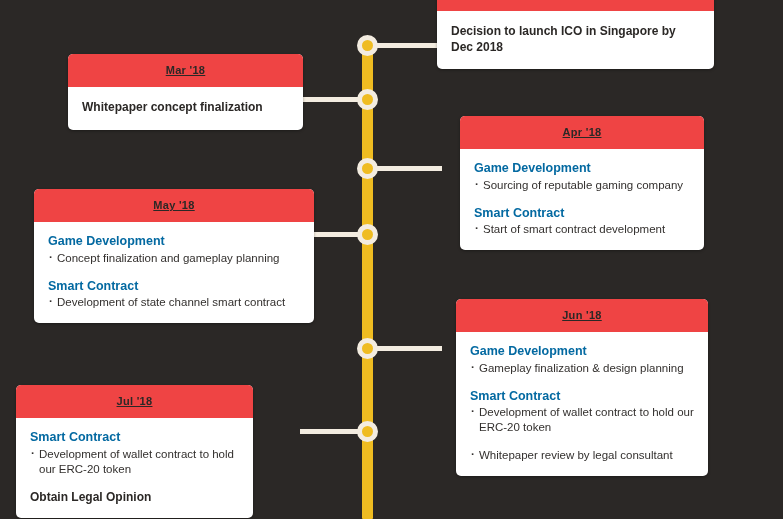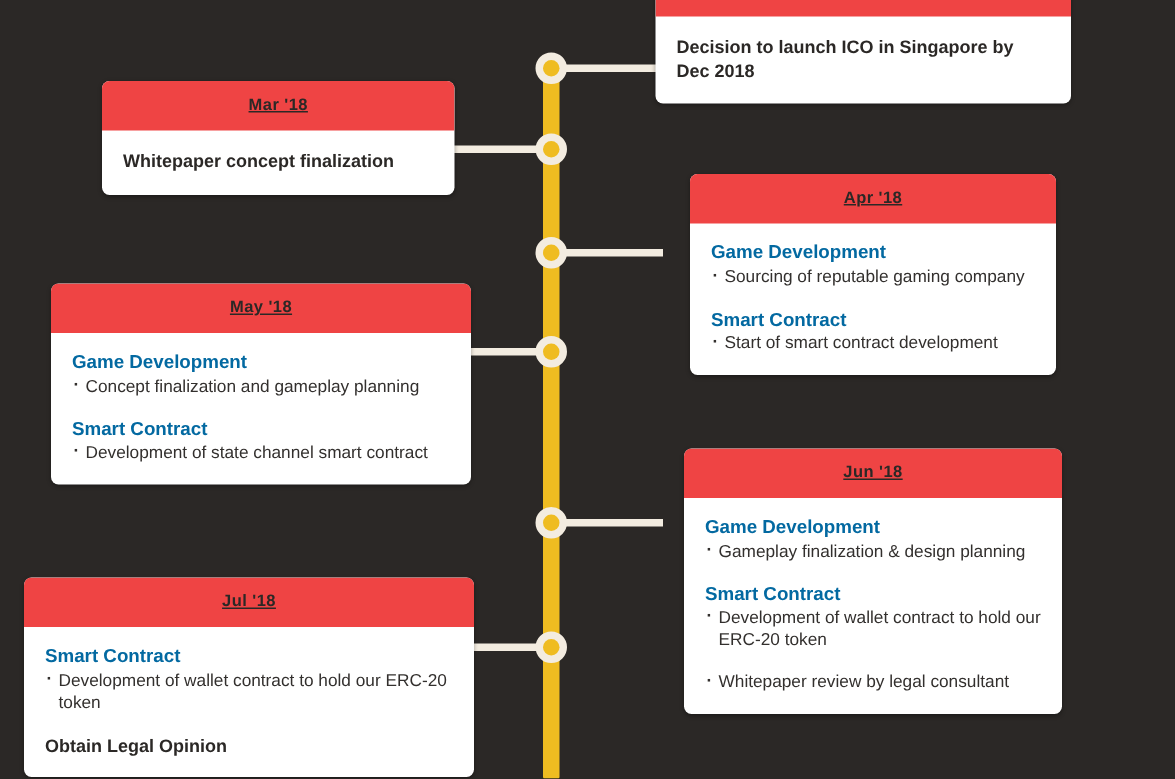--- a/index.html
+++ b/index.html
@@ -122,21 +122,21 @@
     line-height: 1.3;
     margin: 0;
   }
 
   
   #card-feb { left: 437px; top: -22px;  width: 277px; }
   #card-mar { left: 68px;  top: 54px;   width: 235px; }
   #card-apr { left: 460px; top: 116px;  width: 244px; }
   #card-may { left: 34px;  top: 189px;  width: 280px; }
   #card-jun { left: 436px; top: 299px;  width: 252px; margin-left: 20px; }
-  #card-jul { left: 16px;  top: 385px;  width: 300px; }
+  #card-jul { left: 16px;  top: 385px;  width: 237px; }
 
   
   #conn-feb { left: 368px; top: 43px;  width: 75px;  }
   #conn-mar { left: 300px; top: 97px;  width: 72px;  }
   #conn-apr { left: 368px; top: 166px; width: 74px;  }
   #conn-may { left: 300px; top: 232px; width: 72px;  }
   #conn-jun { left: 368px; top: 346px; width: 74px;  }
   #conn-jul { left: 300px; top: 429px; width: 72px;  }
 
   

